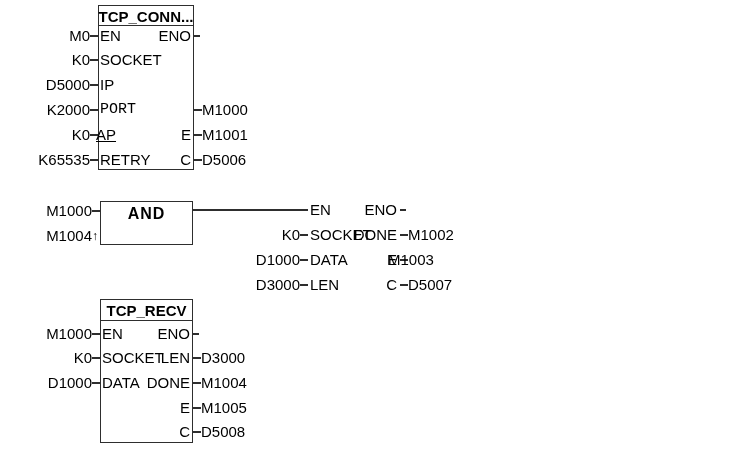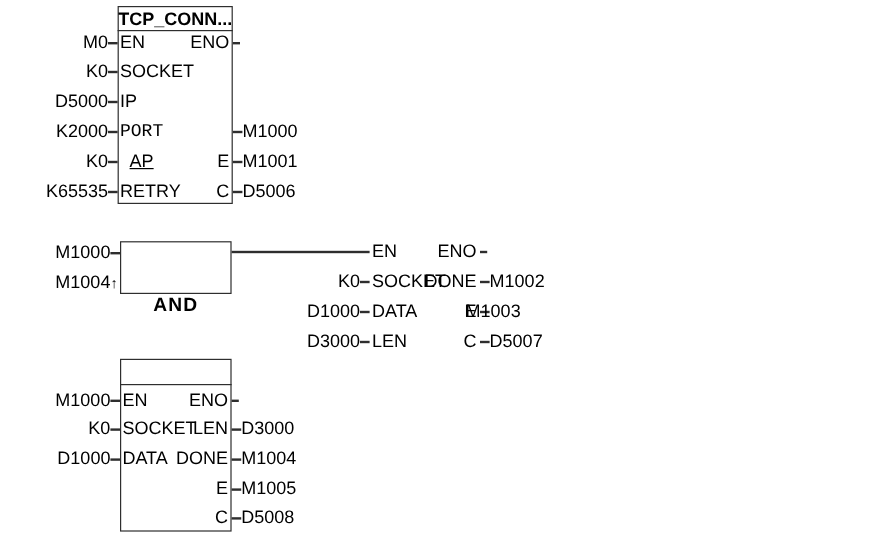--- a/index.html
+++ b/index.html
@@ -3,21 +3,21 @@
 <meta charset="utf-8">
 <style>
   html,body{margin:0;padding:0;background:#fff;}
   #canvas{
     position:relative;width:743px;height:459px;background:#ffffff;overflow:hidden;
     font-family:"Liberation Sans","DejaVu Sans",sans-serif;font-size:15px;color:#000;
   }
   .block{position:absolute;border:1.5px solid #2e2e2e;box-sizing:border-box;background:transparent;}
   .title{position:absolute;left:-2px;right:-2px;top:1px;height:19px;line-height:19px;
          text-align:center;font-weight:bold;white-space:nowrap;overflow:visible;}
-  .title.and-title{top:2px;font-size:16px;letter-spacing:1px;margin-top:41px;}
+  .title.and-title{top:2px;font-size:16px;letter-spacing:1px;}
   .sep{position:absolute;left:-1px;right:-1px;height:0;border-top:1.5px solid #2e2e2e;}
   .txt{position:absolute;height:20px;line-height:20px;white-space:nowrap;}
   .r{text-align:right;}
   .hline{position:absolute;height:1.5px;background:#2e2e2e;}
   .edge{position:absolute;width:10px;height:20px;line-height:20px;font-size:12px;text-align:center;}
 </style>
 </head>
 <body>
 
 <div id="canvas">
@@ -36,21 +36,21 @@
     <div class="txt r" style="left: -60px; top: 75px; width: 150px;">D5000</div>
     <div class="hline" style="left: 90px; top: 84px; width: 8px;"></div>
     <div class="txt" style="left: 100px; top: 75px;">IP</div>
     <div class="txt r" style="left: -60px; top: 100px; width: 150px;">K2000</div>
     <div class="hline" style="left: 90px; top: 109px; width: 8px;"></div>
     <div class="txt" style="left: 100px; top: 100px; font-family: Liberation Mono, monospace;">PORT</div>
     <div class="hline" style="left: 194px; top: 109px; width: 8px;"></div>
     <div class="txt" style="left: 202px; top: 100px;">M1000</div>
     <div class="txt r" style="left: -60px; top: 125px; width: 150px;">K0</div>
     <div class="hline" style="left: 90px; top: 134px; width: 8px;"></div>
-    <div class="txt" style="left: 108px; top: 125px; text-decoration: underline;">AP</div>
+    <div class="txt" style="left: 96px; top: 125px; text-decoration: underline;">AP</div>
     <div class="txt r" style="left: 41px; top: 125px; width: 150px;">E</div>
     <div class="hline" style="left: 194px; top: 134px; width: 8px;"></div>
     <div class="txt" style="left: 202px; top: 125px;">M1001</div>
     <div class="txt r" style="left: -60px; top: 150px; width: 150px;">K65535</div>
     <div class="hline" style="left: 90px; top: 159px; width: 8px;"></div>
     <div class="txt" style="left: 100px; top: 150px;">RETRY</div>
     <div class="txt r" style="left: 41px; top: 150px; width: 150px;">C</div>
     <div class="hline" style="left: 194px; top: 159px; width: 8px;"></div>
     <div class="txt" style="left: 202px; top: 150px;">D5006</div>
     <div class="block" style="left: 100px; top: 201px; width: 93px; height: 44px;">
@@ -75,20 +75,21 @@
     <div class="txt r" style="left: 247px; top: 250px; width: 150px;">E</div>
     <div class="hline" style="left: 400px; top: 259px; width: 8px;"></div>
     <div class="txt" style="left: 388px; top: 250px;">M1003</div>
     <div class="txt r" style="left: 150px; top: 275px; width: 150px;">D3000</div>
     <div class="hline" style="left: 300px; top: 284px; width: 8px;"></div>
     <div class="txt" style="left: 310px; top: 275px;">LEN</div>
     <div class="txt r" style="left: 247px; top: 275px; width: 150px;">C</div>
     <div class="hline" style="left: 400px; top: 284px; width: 8px;"></div>
     <div class="txt" style="left: 408px; top: 275px;">D5007</div>
     <div class="block" style="left: 100px; top: 299px; width: 93px; height: 144px;">
+      <div class="title">TCP_RECV</div>
       <div class="sep" style="top: 19.5px;"></div>
     </div>
     <div class="txt r" style="left: -58px; top: 324px; width: 150px;">M1000</div>
     <div class="hline" style="left: 92px; top: 333px; width: 8px;"></div>
     <div class="txt" style="left: 102px; top: 324px;">EN</div>
     <div class="txt r" style="left: 40px; top: 324px; width: 150px;">ENO</div>
     <div class="hline" style="left: 193px; top: 333px; width: 6px;"></div>
     <div class="txt r" style="left: -58px; top: 348px; width: 150px;">K0</div>
     <div class="hline" style="left: 92px; top: 357px; width: 8px;"></div>
     <div class="txt" style="left: 102px; top: 348px;">SOCKET</div>

